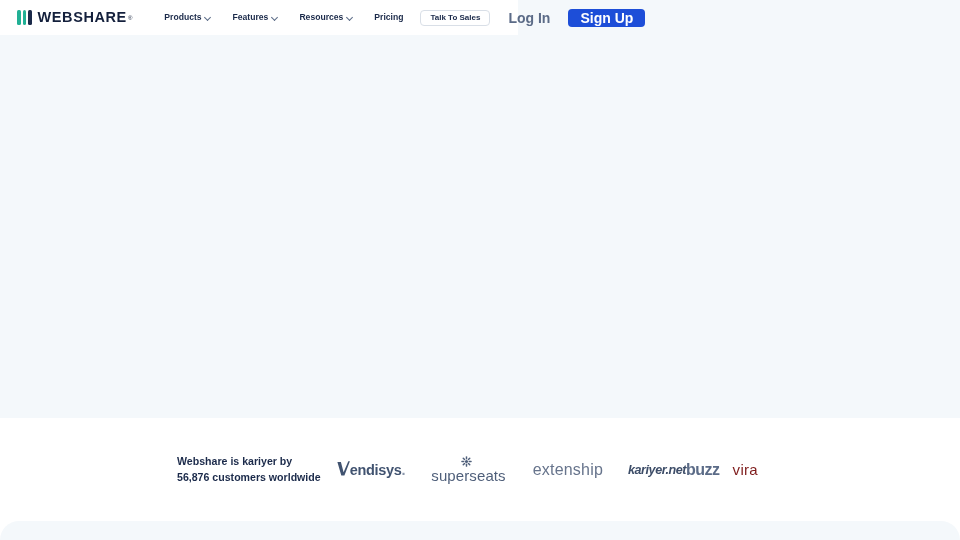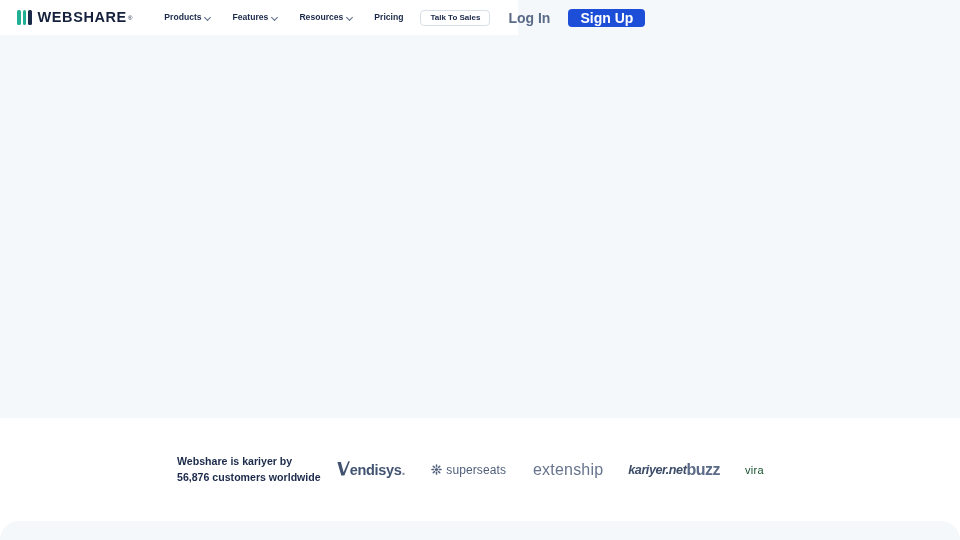--- a/index.html
+++ b/index.html
@@ -224,26 +224,27 @@
     display: inline-block;
     margin-right: 0px;
   }
   .lg-vendisys .vdot {
     font-size: 14.5px;
     color: #8b97ab;
   }
 
   .lg-superseats {
     margin-left: 26px;
-    font-size: 12px;
+    font-size: 15px;
     font-weight: 400;
     color: #4f5f7a;
     display: flex;
     align-items: center;
     letter-spacing: 0.1px;
+    flex-direction: column;
   }
   .lg-superseats .burst {
     display: inline-block;
     margin-right: 4px;
     line-height: 0;
   }
 
   .lg-extenship {
     margin-left: 27px;
     font-size: 16px;
@@ -262,24 +263,24 @@
   }
 
   .lg-buzz {
     font-size: 16px;
     font-weight: 700;
     color: #5b6b87;
     letter-spacing: -0.5px;
   }
 
   .lg-vira {
-    margin-left: 25px;
-    font-size: 11px;
+    margin-left: 13px;
+    font-size: 15px;
     font-weight: 400;
-    color: #14532d;
+    color: #7f1d1d;
     letter-spacing: 0.3px;
   }
 
   
   .lower-panel {
     position: absolute;
     left: 0;
     top: 521px;
     width: 960px;
     height: 19px;

